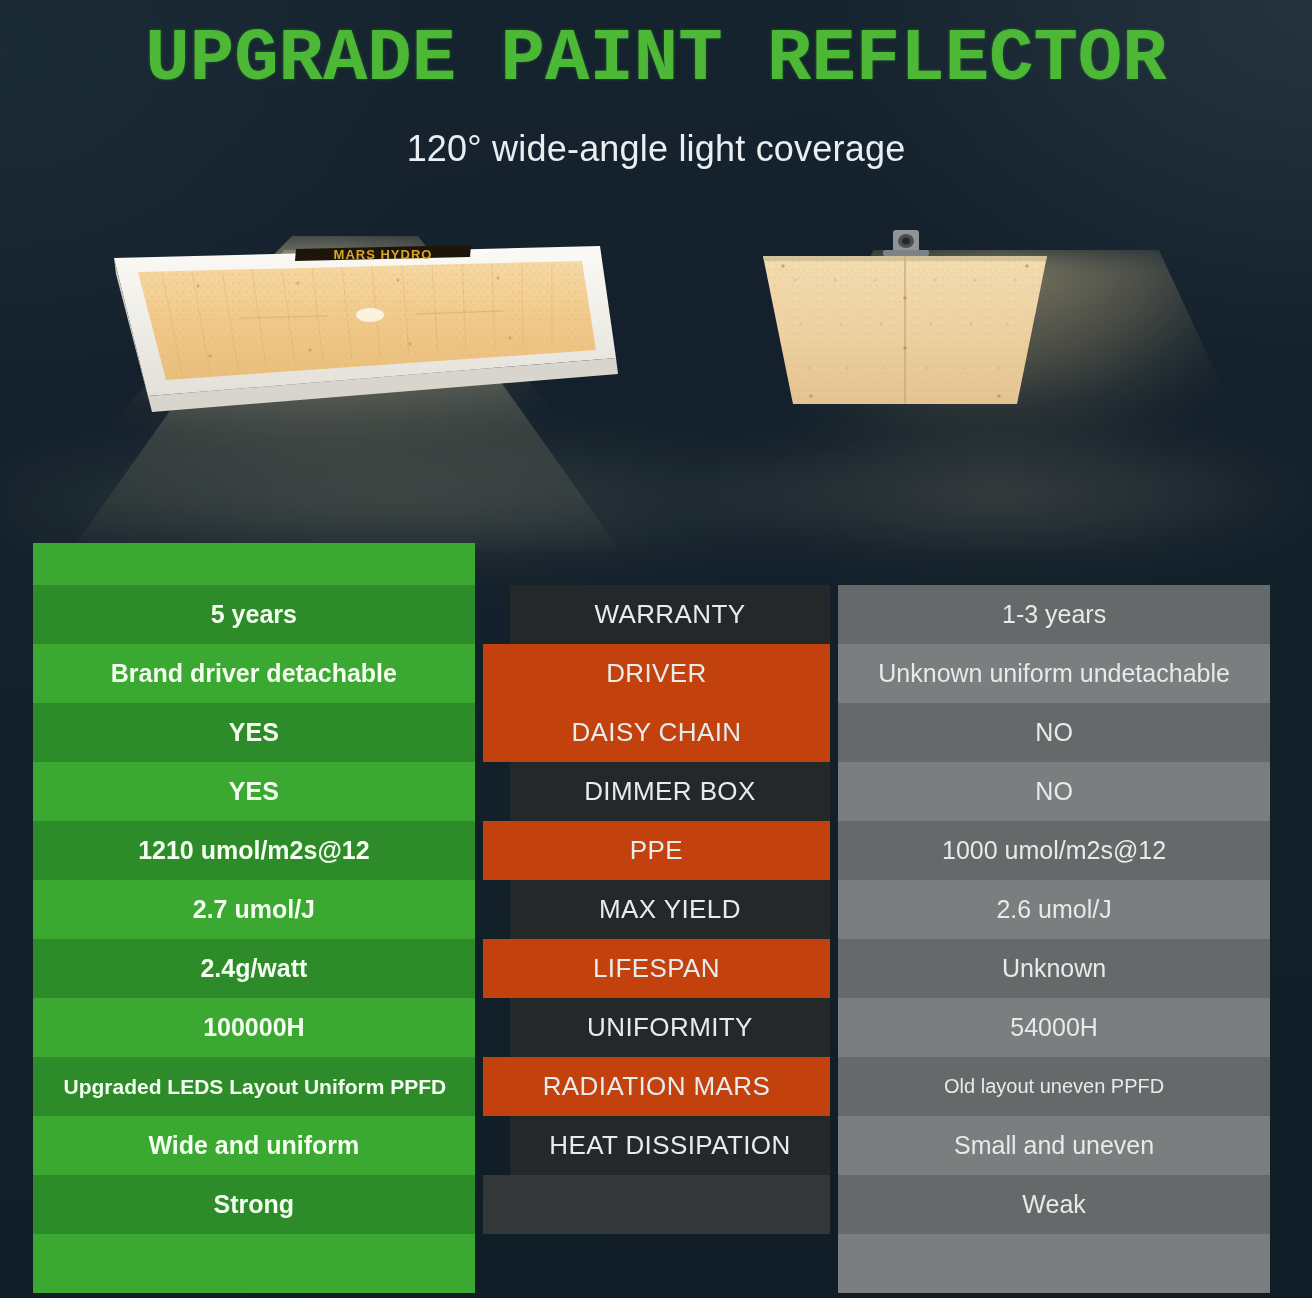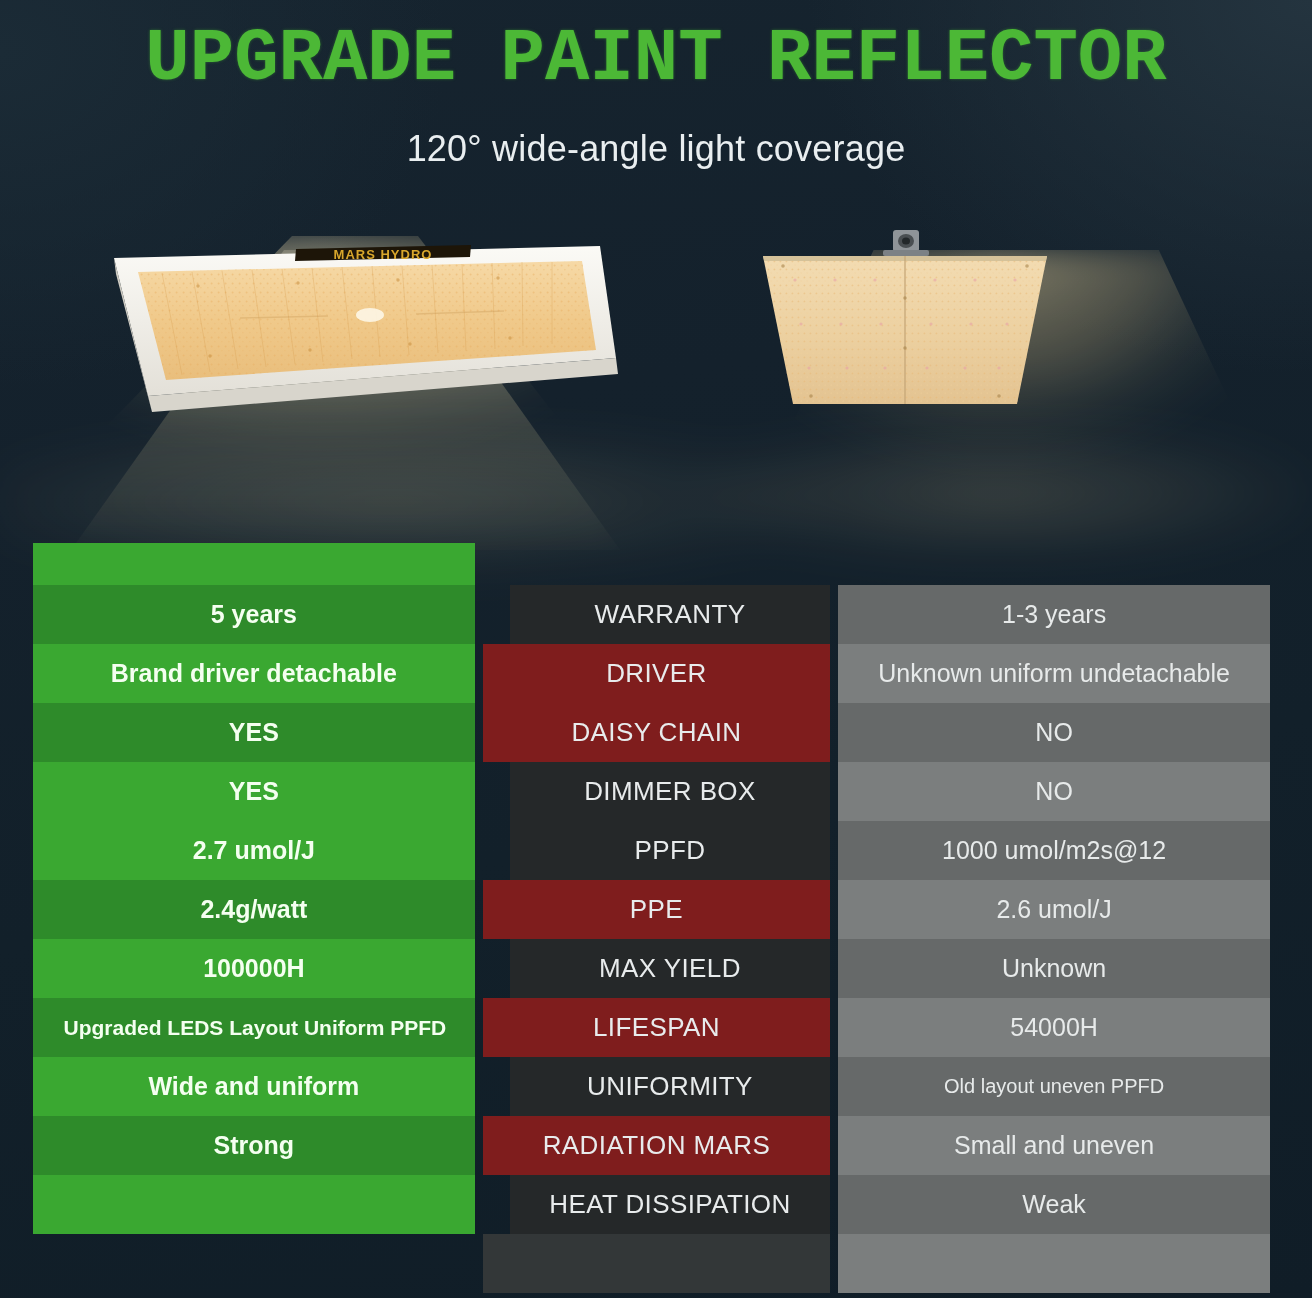--- a/index.html
+++ b/index.html
@@ -147,21 +147,21 @@
   #col-left .cell { color: #f4fff0; font-weight: bold; font-size: 25px; }
   #col-left .cell.even { background: #2e8b2a; }
   #col-left .cell.odd  { background: #3aa831; }
   #col-left .cell.small { font-size: 21px; padding-left: 8px; }
   #col-left .spacer-cell { background: #3aa831; }
   #col-left .tail-cell { background: #3aa831; height: 59px; }
 
   
   #col-mid .cell { color: #e8ebec; font-weight: normal; font-size: 26px; letter-spacing: 0.4px; }
   #col-mid .cell.even { background: #252829; margin-left: 27px; }
-  #col-mid .cell.odd  { background: #7f1d1d; }
+  #col-mid .cell.odd  { background: #c2410c; }
   #col-mid .tail-cell { background: #333738; height: 59px; }
 
   
   #col-right .cell { color: #e7eaea; font-weight: normal; font-size: 25px; }
   #col-right .cell.even { background: #666969; }
   #col-right .cell.odd  { background: #7b7e7e; }
   #col-right .cell.small { font-size: 20px; }
   #col-right .tail-cell { background: #7b7e7e; height: 59px; }
 </style>
 </head>
@@ -310,34 +310,34 @@
   </svg>
 </div>
 
 <div id="compare-table">
   <div class="col" id="col-left">
     <div class="spacer-cell"></div>
   <div class="cell even">5 years</div>
       <div class="cell odd">Brand driver detachable</div>
       <div class="cell even">YES</div>
       <div class="cell odd">YES</div>
+      <div class="cell even">1210 umol/m2s@12</div>
       <div class="cell odd">2.7 umol/J</div>
       <div class="cell even">2.4g/watt</div>
       <div class="cell odd">100000H</div>
       <div class="cell even small">Upgraded LEDS Layout Uniform PPFD</div>
       <div class="cell odd">Wide and uniform</div>
       <div class="cell even">Strong</div>
       <div class="tail-cell"></div>
     </div>
   <div class="col" id="col-mid">
       <div class="cell even">WARRANTY</div>
       <div class="cell odd">DRIVER</div>
       <div class="cell odd">DAISY CHAIN</div>
       <div class="cell even">DIMMER BOX</div>
-      <div class="cell even">PPFD</div>
       <div class="cell odd">PPE</div>
       <div class="cell even">MAX YIELD</div>
       <div class="cell odd">LIFESPAN</div>
       <div class="cell even">UNIFORMITY</div>
       <div class="cell odd">RADIATION MARS</div>
       <div class="cell even">HEAT DISSIPATION</div>
       <div class="tail-cell"></div>
     </div>
   <div class="col" id="col-right">
       <div class="cell even">1-3 years</div>

